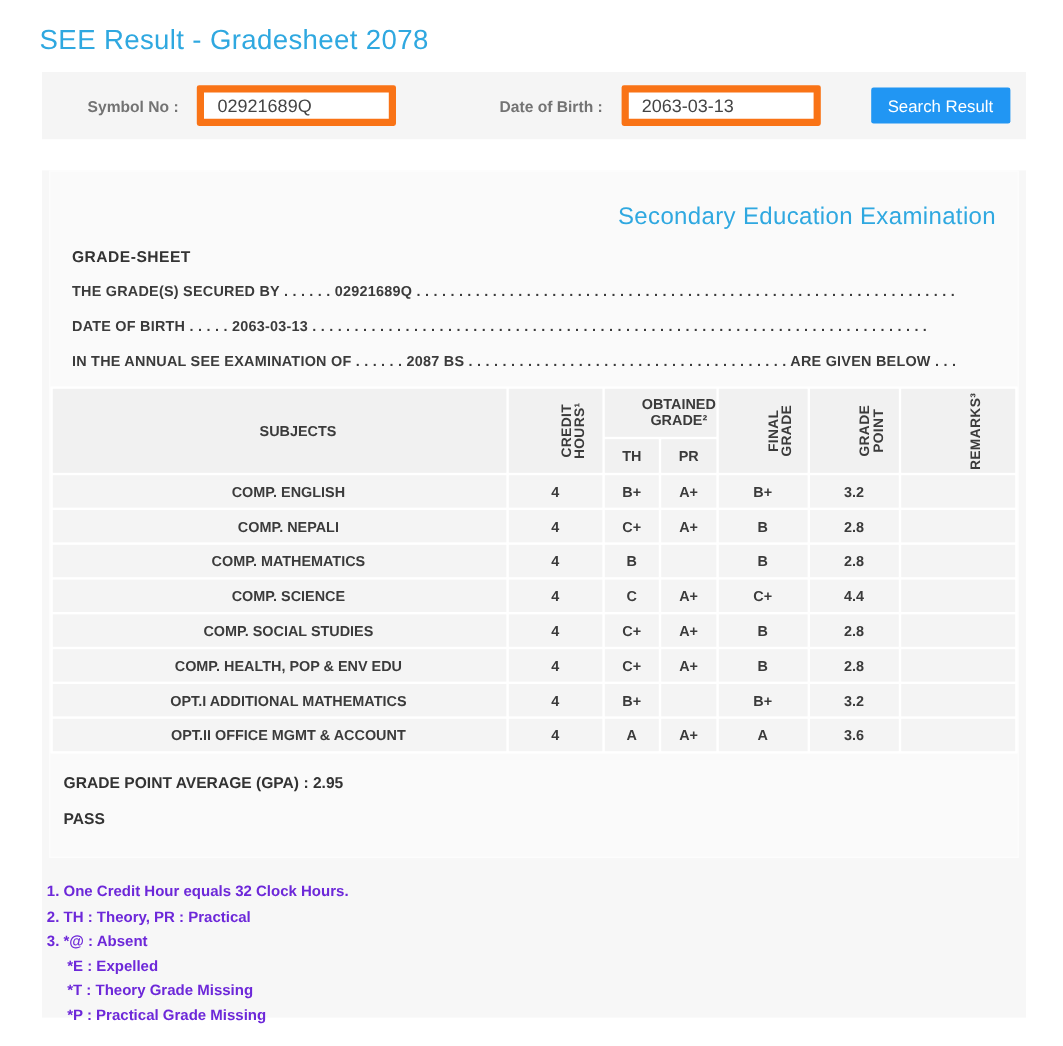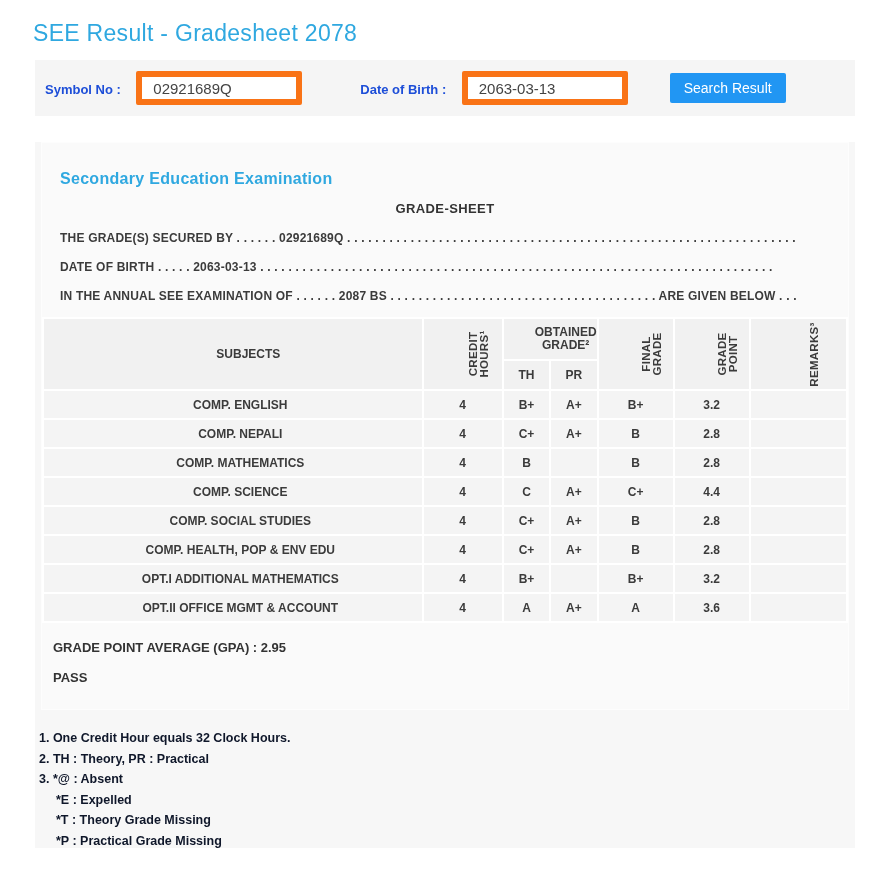--- a/index.html
+++ b/index.html
@@ -5,37 +5,37 @@
   * { box-sizing: border-box; margin: 0; padding: 0; }
   html, body { width: 886px; height: 872px; overflow: hidden; background: #ffffff;
     font-family: "Liberation Sans", "DejaVu Sans", sans-serif; }
 
   .page-title { margin: 20px 0 0 33px; font-size: 23px; font-weight: 400;
     color: #2fa8e0; letter-spacing: 0.3px; }
 
   
   .search-bar { margin: 13px 31px 0 35px; width: 820px; background: #f5f5f5;
     display: flex; align-items: center; padding: 11px 10px; }
-  .search-bar label { font-size: 13px; font-weight: 700; color: #1d4ed8; white-space: nowrap; }
+  .search-bar label { font-size: 13px; font-weight: 700; color: #737373; white-space: nowrap; margin-left: 28px; }
   .search-bar input { width: 166px; height: 34px; margin-left: 11px; border: 6px solid #f97316;
     border-radius: 2px; background: #fff; padding: 0 11px; font-size: 15px; color: #444;
     font-family: "Liberation Sans", sans-serif; outline: none; }
   .field-dob { margin-left: 58px; }
   .search-btn { margin-left: 42px; background: #2196f3; color: #fff; border: none;
     border-radius: 2px; font-size: 14px; padding: 7px 14px; cursor: pointer;
     font-family: "Liberation Sans", sans-serif; text-align: right; }
 
   
   .card { margin: 26px 31px 0 35px; width: 820px; height: 706px; background: #f7f7f7; }
   .panel { margin: 6px; border: 1px solid #fdfdfd; background: #fafafa; }
 
   .sheet-head { padding: 27px 18px 6px; }
-  .sheet-title { text-align: left; font-size: 16px; font-weight: 700; color: #2fa8e0;
+  .sheet-title { text-align: right; font-size: 20px; font-weight: 400; color: #2fa8e0;
     letter-spacing: 0.3px; }
-  .sheet-subtitle { text-align: center; font-size: 13px; font-weight: 700; color: #333;
+  .sheet-subtitle { text-align: left; font-size: 13px; font-weight: 700; color: #333;
     margin-top: 13px; letter-spacing: 0.4px; }
   .dotline { margin-top: 15px; font-size: 12px; font-weight: 700; color: #3b3b3b;
     white-space: nowrap; overflow: hidden; max-width: 740px; letter-spacing: 0.2px; }
 
   
   table.grades { width: 100%; border-collapse: separate; border-spacing: 2px;
     background: #ffffff; margin-top: 8px; }
   table.grades th, table.grades td { background: #f4f4f4; color: #3b3b3b;
     font-size: 12px; font-weight: 700; text-align: center; vertical-align: middle; }
   table.grades thead th { background: #f1f1f1; }
@@ -49,21 +49,21 @@
   .vtext span { display: block; text-align: center; }
   .obt span { display: block; line-height: 13px; }
 
   
   .gpa-block { padding: 17px 11px 24px; text-align: left; }
   .gpa-line { font-size: 13px; font-weight: 700; color: #333; }
   .result-line { font-size: 13px; font-weight: 700; color: #333; margin-top: 15px; }
 
   
   .notes { padding: 12px 10px 30px 4px; }
-  .notes p { font-size: 12.5px; font-weight: 700; color: #0f172a; line-height: 20.5px; }
+  .notes p { font-size: 12.5px; font-weight: 700; color: #6d28d9; line-height: 20.5px; }
   .notes p.indent { padding-left: 17px; }
 </style>
 </head>
 <body>
 
 <h1 class="page-title">SEE Result - Gradesheet 2078</h1>
 
 <div class="search-bar">
   <div class="field">
     <label>Symbol No :</label>

